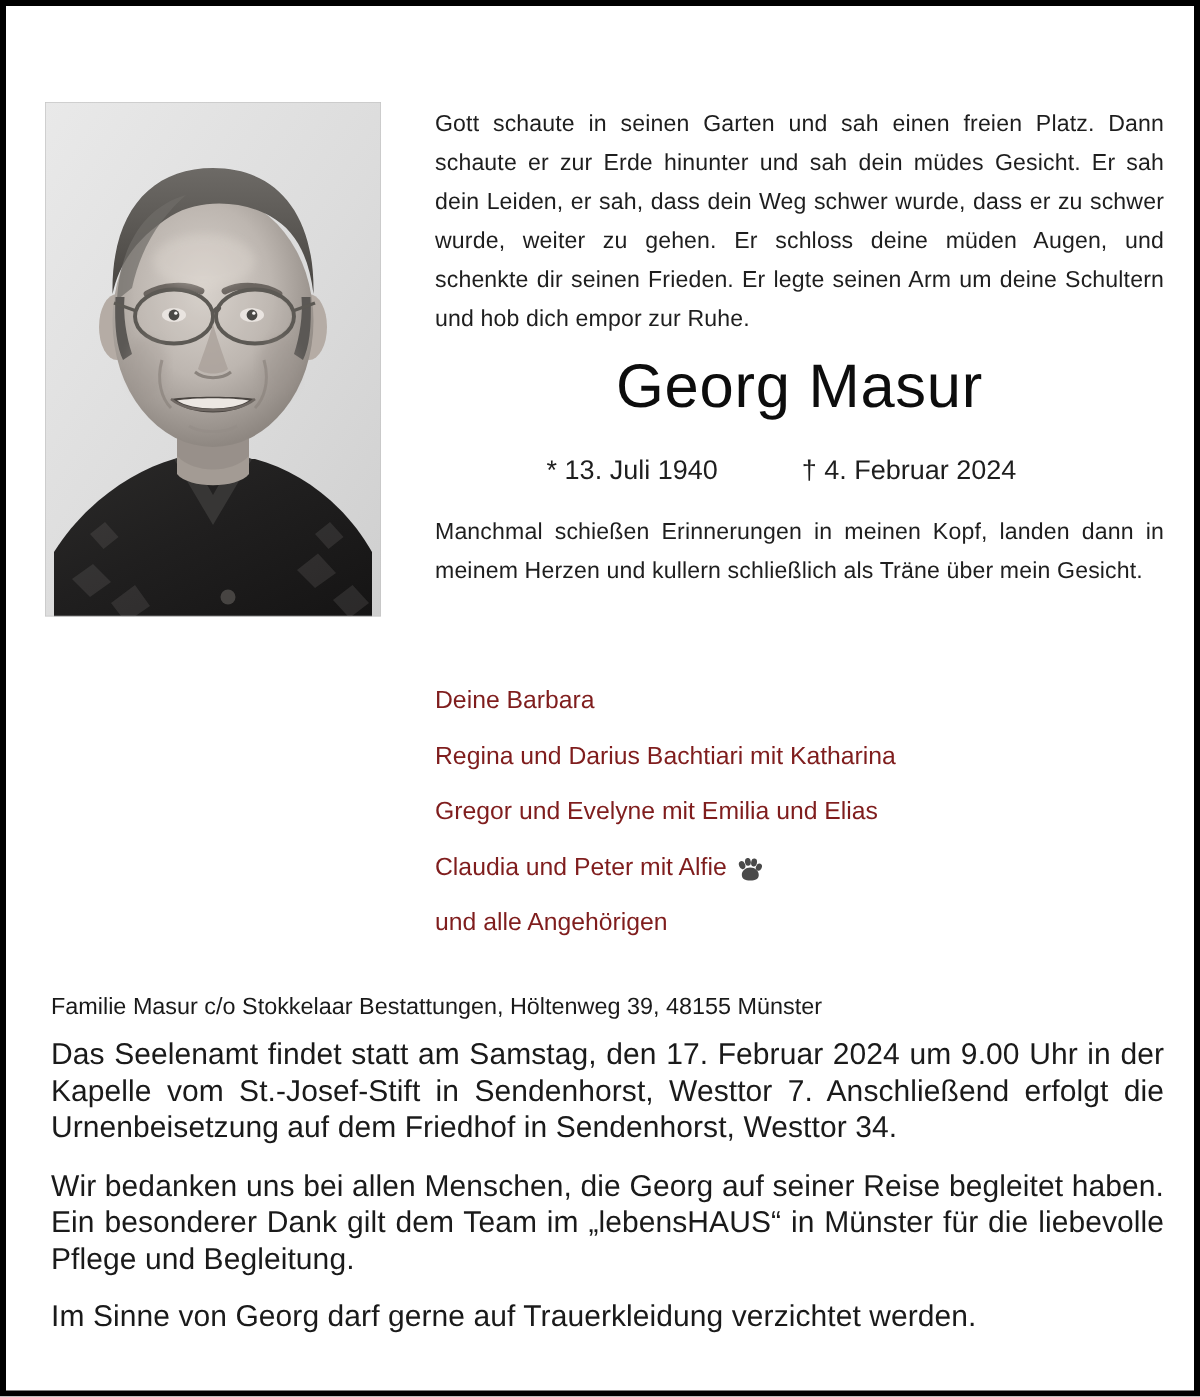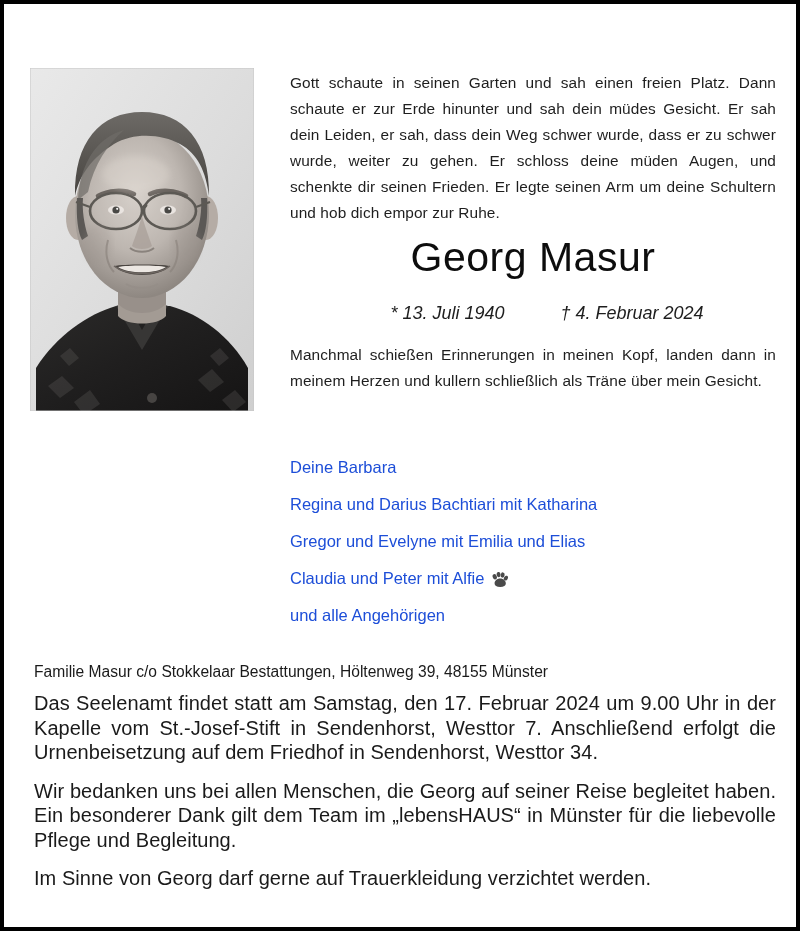--- a/index.html
+++ b/index.html
@@ -68,30 +68,29 @@
     font-size: 41px;
     line-height: 50px;
     font-weight: 400;
     letter-spacing: 0.5px;
     color: #0d0d0d;
   }
 
   
   .dates {
     position: absolute;
-    left: 300px;
+    left: 274px;
     top: 268px;
     width: 486px;
     display: flex;
     justify-content: center;
     gap: 56px;
     font-size: 18px;
     line-height: 26px;
     color: #1e1e1e;
-    font-style: italic;
   }
   .date-item { white-space: nowrap; }
 
   
   .quote-mid {
     position: absolute;
     left: 286px;
     top: 310px;
     width: 486px;
     font-size: 15.4px;
@@ -117,21 +116,21 @@
   .survivors {
     position: absolute;
     left: 286px;
     top: 425px;
     width: 486px;
   }
   .survivor {
     font-size: 16.5px;
     line-height: 21px;
     margin-bottom: 16px;
-    color: #1d4ed8;
+    color: #7f1d1d;
     display: flex;
     align-items: center;
     gap: 7px;
   }
   .paw-icon {
     display: inline-block;
     width: 17px;
     height: 16px;
     position: relative;
     top: 1px;

